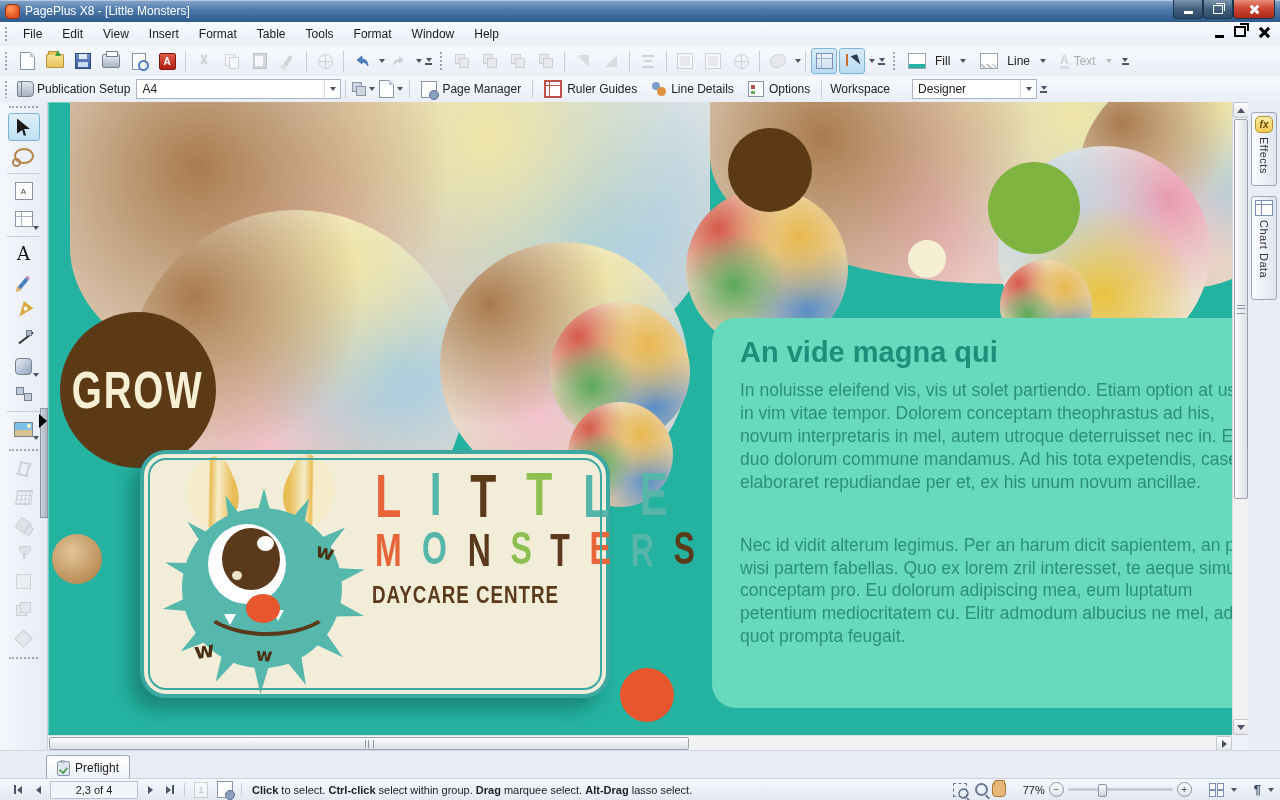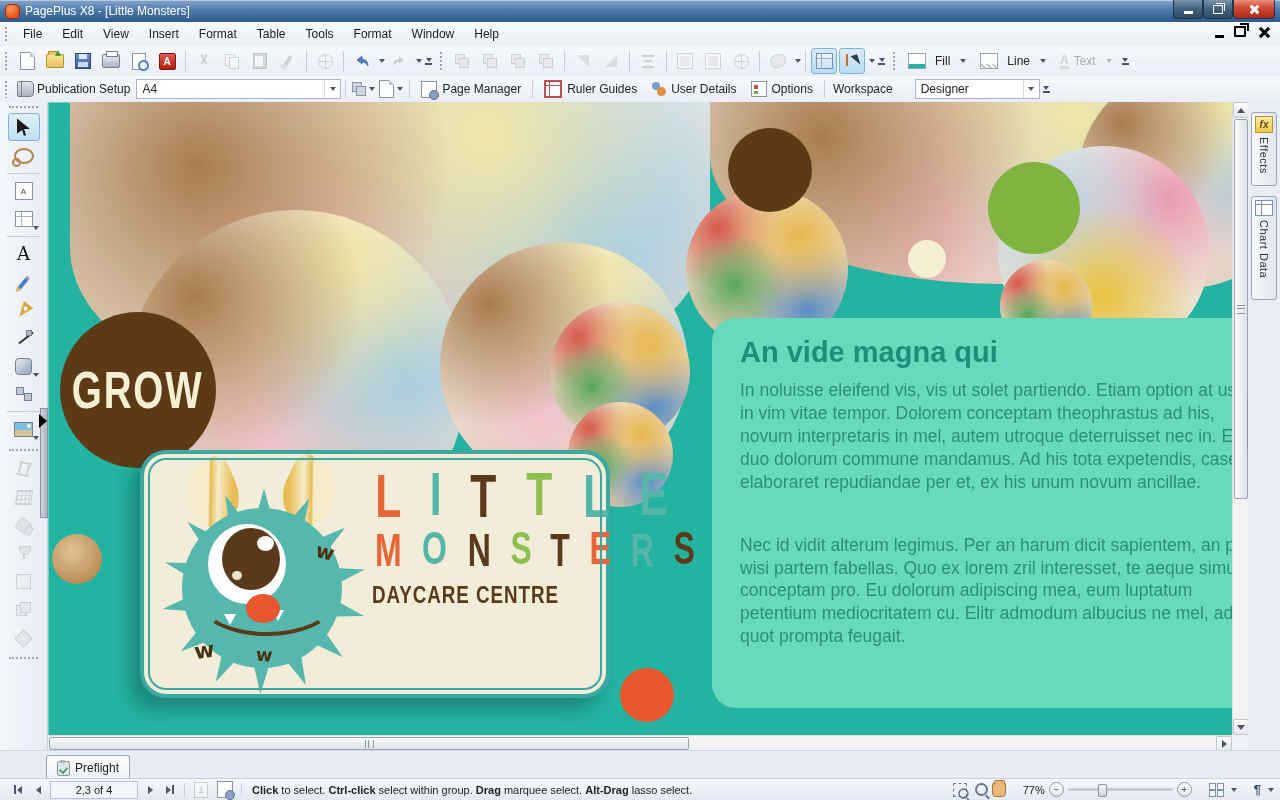--- a/index.html
+++ b/index.html
@@ -248,21 +248,21 @@
   .tri.l{border-width:4px 5px 4px 0;border-color:transparent #4a5568 transparent transparent}
   .tri.r{border-width:4px 0 4px 5px;border-color:transparent transparent transparent #4a5568}
   .tri.blk.r{border-left-color:#000;border-width:7px 0 7px 8px}
   .tri.blk.l{border-right-color:#000;border-width:7px 8px 7px 0}
   .handle{position:absolute;background:linear-gradient(90deg,#cdd2da,#aeb4bf);border:1px solid #8a94a6;box-sizing:border-box;display:flex;align-items:center;justify-content:center}
   
   .side{position:absolute;left:1248px;top:0;width:32px;height:649px;background:#e9edf5}
   .vtab{position:absolute;left:3px;width:26px;background:linear-gradient(90deg,#fafbfd,#dfe5ef);
     border:1px solid #9aa7ba;border-radius:3px;display:flex;flex-direction:column;align-items:center;padding:3px 0;box-sizing:border-box}
   .vtab .vlabel{writing-mode:vertical-rl;font-size:11px;color:#333;margin-top:4px;letter-spacing:.5px}
-  .fxicon{width:16px;height:15px;background:linear-gradient(#fbe9a6,#f0c84f);border:1px solid #b89530;border-radius:0;
+  .fxicon{width:16px;height:15px;background:linear-gradient(#fbe9a6,#f0c84f);border:1px solid #b89530;border-radius:5px;
     font-size:10px;font-style:italic;font-weight:bold;color:#6a4a00;display:flex;align-items:center;justify-content:center}
   .cdicon{width:16px;height:14px;background:#fff;border:1px solid #7a90b8;position:relative}
   .cdicon:before{content:"";position:absolute;left:0;right:0;top:3px;height:1px;background:#7a90b8}
   .cdicon:after{content:"";position:absolute;top:0;bottom:0;left:5px;width:1px;background:#7a90b8}
   
   .tabstrip{position:absolute;left:0;bottom:21px;width:100%;height:28px;background:#e7ecf5;border-top:1px solid #cfd6e2}
   .doctab{position:absolute;left:46px;top:4px;height:24px;background:linear-gradient(#fff,#eef2f8);
     border:1px solid #9aa7ba;border-bottom:none;border-radius:3px 3px 0 0;display:flex;align-items:center;padding:0 10px;font-size:12px;color:#222;gap:5px}
   .clip{width:11px;height:13px;background:#dfe5ee;border:1px solid #8a94a6;border-radius:2px;position:relative}
   .clip:before{content:"";position:absolute;left:2px;top:-2px;width:5px;height:3px;background:#aab4c4;border-radius:1px}
@@ -494,21 +494,21 @@
     <div class="i-pgmgr"></div>
     <span>Page Manager</span>
   </div>
   <div class="sep"></div>
   <div class="tbtn">
     <div class="i-ruler"></div>
     <span>Ruler Guides</span>
   </div>
   <div class="tbtn">
     <div class="i-users"></div>
-    <span>User Details</span>
+    <span>Line Details</span>
   </div>
   <div class="tbtn">
     <div class="i-opts"></div>
     <span>Options</span>
   </div>
   <div class="sep"></div>
   <span class="lbl" style="margin-left:4px">Workspace</span>
   <div class="combo" style="width:118px;margin-left:20px">
     <span>Designer</span>
     <div class="dd">

